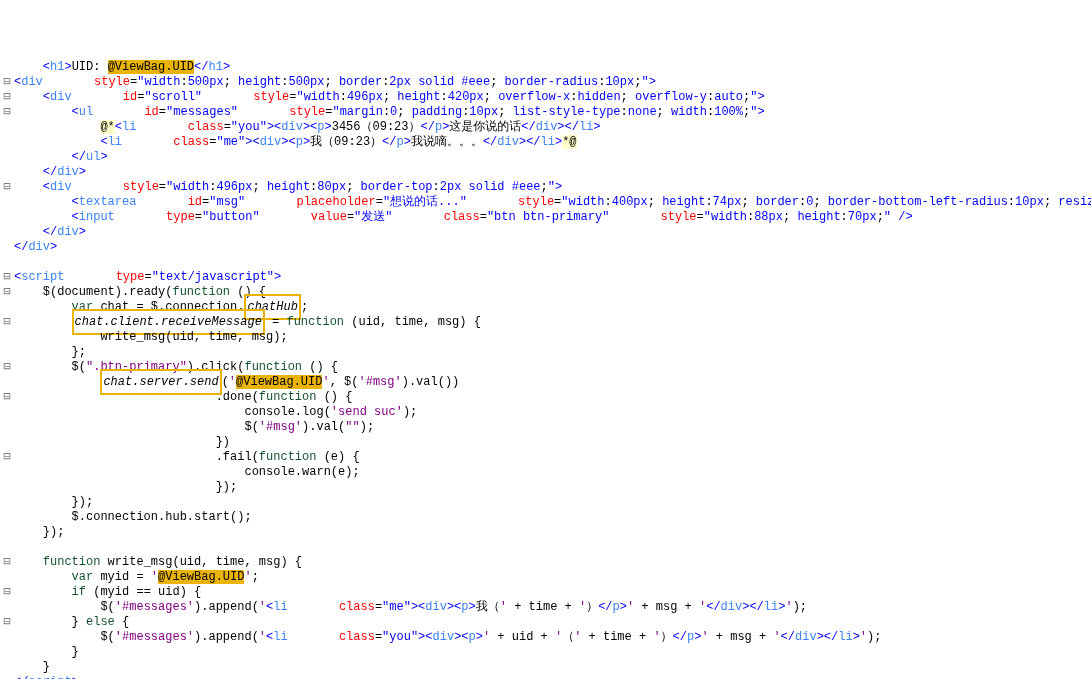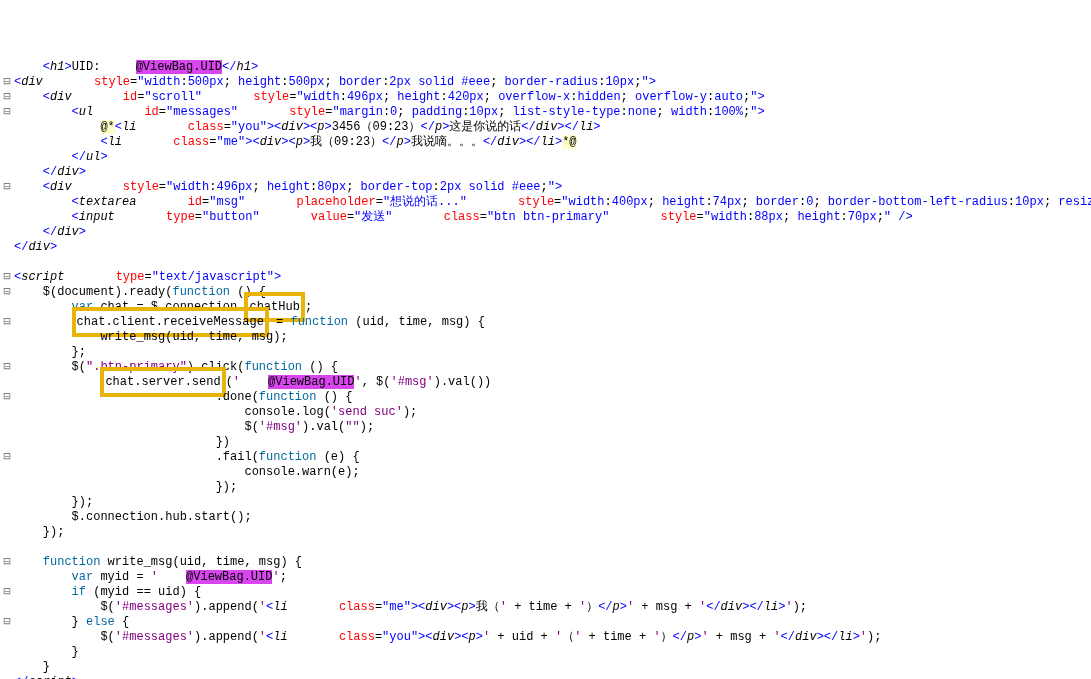--- a/index.html
+++ b/index.html
@@ -16,29 +16,29 @@
   width: 14px;
   text-align: center;
   color: #808080;
   vertical-align: top;
   user-select: none;
 }
 .code {
   display: inline;
 }
 .tag-ang { color: #0000ff; }      
-.tag-name { color: #000000; font-style: italic; }     
+.tag-name { color: #3b82f6; }     
 .attr-name { color: #ff0000; margin-left: 44px; }    
 .attr-val { color: #0000ff; }     
 .str { color: #800080; }          
-.kw { color: #0369a1; margin-top: 28px; }          
+.kw { color: #14532d; margin-top: 28px; }          
 .txt { color: #000000; }
-.yellow-bg { background: #d946ef; margin-left: 28px; }
+.yellow-bg { background: #eab308; }
 .yellow-bg2 { background: #ffffcc; }
-.red-box { border: 4px solid #eab308; padding: 4px 1px; }
+.red-box { border: 2px solid #eab308; padding: 4px 1px; font-style: italic; }
 </style>
 </head>
 <body>
 
 
 
 <div id="editor"><div><span class="gutter"> </span><span class="code">    <span class="tag-ang">&lt;</span><span class="tag-name">h1</span><span class="tag-ang">&gt;</span><span class="txt">UID: </span><span class="yellow-bg">@ViewBag.UID</span><span class="tag-ang">&lt;/</span><span class="tag-name">h1</span><span class="tag-ang">&gt;</span></span></div><div><span class="gutter">⊟</span><span class="code"><span class="tag-ang">&lt;</span><span class="tag-name">div</span> <span class="attr-name">style</span><span class="txt">=</span><span class="attr-val">"width</span><span class="txt">:</span><span class="attr-val">500px</span><span class="txt">; </span><span class="attr-val">height</span><span class="txt">:</span><span class="attr-val">500px</span><span class="txt">; </span><span class="attr-val">border</span><span class="txt">:</span><span class="attr-val">2px solid #eee</span><span class="txt">; </span><span class="attr-val">border-radius</span><span class="txt">:</span><span class="attr-val">10px</span><span class="txt">;</span><span class="attr-val">"</span><span class="tag-ang">&gt;</span></span></div><div><span class="gutter">⊟</span><span class="code">    <span class="tag-ang">&lt;</span><span class="tag-name">div</span> <span class="attr-name">id</span><span class="txt">=</span><span class="attr-val">"scroll"</span> <span class="attr-name">style</span><span class="txt">=</span><span class="attr-val">"width</span><span class="txt">:</span><span class="attr-val">496px</span><span class="txt">; </span><span class="attr-val">height</span><span class="txt">:</span><span class="attr-val">420px</span><span class="txt">; </span><span class="attr-val">overflow-x</span><span class="txt">:</span><span class="attr-val">hidden</span><span class="txt">; </span><span class="attr-val">overflow-y</span><span class="txt">:</span><span class="attr-val">auto</span><span class="txt">;</span><span class="attr-val">"</span><span class="tag-ang">&gt;</span></span></div><div><span class="gutter">⊟</span><span class="code">        <span class="tag-ang">&lt;</span><span class="tag-name">ul</span> <span class="attr-name">id</span><span class="txt">=</span><span class="attr-val">"messages"</span> <span class="attr-name">style</span><span class="txt">=</span><span class="attr-val">"margin</span><span class="txt">:</span><span class="attr-val">0</span><span class="txt">; </span><span class="attr-val">padding</span><span class="txt">:</span><span class="attr-val">10px</span><span class="txt">; </span><span class="attr-val">list-style-type</span><span class="txt">:</span><span class="attr-val">none</span><span class="txt">; </span><span class="attr-val">width</span><span class="txt">:</span><span class="attr-val">100%</span><span class="txt">;</span><span class="attr-val">"</span><span class="tag-ang">&gt;</span></span></div><div><span class="gutter"> </span><span class="code">            <span class="yellow-bg2">@*</span><span class="tag-ang">&lt;</span><span class="tag-name">li</span> <span class="attr-name">class</span><span class="txt">=</span><span class="attr-val">"you"</span><span class="tag-ang">&gt;&lt;</span><span class="tag-name">div</span><span class="tag-ang">&gt;&lt;</span><span class="tag-name">p</span><span class="tag-ang">&gt;</span><span class="txt">3456（09:23）</span><span class="tag-ang">&lt;/</span><span class="tag-name">p</span><span class="tag-ang">&gt;</span><span class="txt">这是你说的话</span><span class="tag-ang">&lt;/</span><span class="tag-name">div</span><span class="tag-ang">&gt;&lt;/</span><span class="tag-name">li</span><span class="tag-ang">&gt;</span></span></div><div><span class="gutter"> </span><span class="code">            <span class="tag-ang">&lt;</span><span class="tag-name">li</span> <span class="attr-name">class</span><span class="txt">=</span><span class="attr-val">"me"</span><span class="tag-ang">&gt;&lt;</span><span class="tag-name">div</span><span class="tag-ang">&gt;&lt;</span><span class="tag-name">p</span><span class="tag-ang">&gt;</span><span class="txt">我（09:23）</span><span class="tag-ang">&lt;/</span><span class="tag-name">p</span><span class="tag-ang">&gt;</span><span class="txt">我说嘀。。。</span><span class="tag-ang">&lt;/</span><span class="tag-name">div</span><span class="tag-ang">&gt;&lt;/</span><span class="tag-name">li</span><span class="tag-ang">&gt;</span><span class="yellow-bg2">*@</span></span></div><div><span class="gutter"> </span><span class="code">        <span class="tag-ang">&lt;/</span><span class="tag-name">ul</span><span class="tag-ang">&gt;</span></span></div><div><span class="gutter"> </span><span class="code">    <span class="tag-ang">&lt;/</span><span class="tag-name">div</span><span class="tag-ang">&gt;</span></span></div><div><span class="gutter">⊟</span><span class="code">    <span class="tag-ang">&lt;</span><span class="tag-name">div</span> <span class="attr-name">style</span><span class="txt">=</span><span class="attr-val">"width</span><span class="txt">:</span><span class="attr-val">496px</span><span class="txt">; </span><span class="attr-val">height</span><span class="txt">:</span><span class="attr-val">80px</span><span class="txt">; </span><span class="attr-val">border-top</span><span class="txt">:</span><span class="attr-val">2px solid #eee</span><span class="txt">;</span><span class="attr-val">"</span><span class="tag-ang">&gt;</span></span></div><div><span class="gutter"> </span><span class="code">        <span class="tag-ang">&lt;</span><span class="tag-name">textarea</span> <span class="attr-name">id</span><span class="txt">=</span><span class="attr-val">"msg"</span> <span class="attr-name">placeholder</span><span class="txt">=</span><span class="attr-val">"想说的话..."</span> <span class="attr-name">style</span><span class="txt">=</span><span class="attr-val">"width</span><span class="txt">:</span><span class="attr-val">400px</span><span class="txt">; </span><span class="attr-val">height</span><span class="txt">:</span><span class="attr-val">74px</span><span class="txt">; </span><span class="attr-val">border</span><span class="txt">:</span><span class="attr-val">0</span><span class="txt">; </span><span class="attr-val">border-bottom-left-radius</span><span class="txt">:</span><span class="attr-val">10px</span><span class="txt">; </span><span class="attr-val">resize</span><span class="txt">:</span><span class="attr-val">none</span><span class="txt">;</span><span class="attr-val">"</span><span class="tag-ang">&gt;&lt;/</span><span class="tag-name">textarea</span></span></div><div><span class="gutter"> </span><span class="code">        <span class="tag-ang">&lt;</span><span class="tag-name">input</span> <span class="attr-name">type</span><span class="txt">=</span><span class="attr-val">"button"</span> <span class="attr-name">value</span><span class="txt">=</span><span class="attr-val">"发送"</span> <span class="attr-name">class</span><span class="txt">=</span><span class="attr-val">"btn btn-primary"</span> <span class="attr-name">style</span><span class="txt">=</span><span class="attr-val">"width</span><span class="txt">:</span><span class="attr-val">88px</span><span class="txt">; </span><span class="attr-val">height</span><span class="txt">:</span><span class="attr-val">70px</span><span class="txt">;</span><span class="attr-val">"</span> <span class="tag-ang">/&gt;</span></span></div><div><span class="gutter"> </span><span class="code">    <span class="tag-ang">&lt;/</span><span class="tag-name">div</span><span class="tag-ang">&gt;</span></span></div><div><span class="gutter"> </span><span class="code"><span class="tag-ang">&lt;/</span><span class="tag-name">div</span><span class="tag-ang">&gt;</span></span></div><div><span class="gutter"> </span><span class="code"></span></div><div><span class="gutter">⊟</span><span class="code"><span class="tag-ang">&lt;</span><span class="tag-name">script</span> <span class="attr-name">type</span><span class="txt">=</span><span class="attr-val">"text/javascript"</span><span class="tag-ang">&gt;</span></span></div><div><span class="gutter">⊟</span><span class="code">    <span class="txt">$(document).ready(</span><span class="kw">function</span><span class="txt"> () {</span></span></div><div><span class="gutter"> </span><span class="code">        <span class="kw">var</span><span class="txt"> chat = $.connection.</span><span class="red-box">chatHub</span><span class="txt">;</span></span></div><div><span class="gutter">⊟</span><span class="code">        <span class="red-box">chat.client.receiveMessage</span><span class="txt"> = </span><span class="kw">function</span><span class="txt"> (uid, time, msg) {</span></span></div><div><span class="gutter"> </span><span class="code">            <span class="txt">write_msg(uid, time, msg);</span></span></div><div><span class="gutter"> </span><span class="code">        <span class="txt">};</span></span></div><div><span class="gutter">⊟</span><span class="code">        <span class="txt">$(</span><span class="str">".btn-primary"</span><span class="txt">).click(</span><span class="kw">function</span><span class="txt"> () {</span></span></div><div><span class="gutter"> </span><span class="code">            <span class="red-box">chat.server.send</span><span class="txt">(</span><span class="str">'</span><span class="yellow-bg">@ViewBag.UID</span><span class="str">'</span><span class="txt">, $(</span><span class="str">'#msg'</span><span class="txt">).val())</span></span></div><div><span class="gutter">⊟</span><span class="code">                            <span class="txt">.done(</span><span class="kw">function</span><span class="txt"> () {</span></span></div><div><span class="gutter"> </span><span class="code">                                <span class="txt">console.log(</span><span class="str">'send suc'</span><span class="txt">);</span></span></div><div><span class="gutter"> </span><span class="code">                                <span class="txt">$(</span><span class="str">'#msg'</span><span class="txt">).val(</span><span class="str">""</span><span class="txt">);</span></span></div><div><span class="gutter"> </span><span class="code">                            <span class="txt">})</span></span></div><div><span class="gutter">⊟</span><span class="code">                            <span class="txt">.fail(</span><span class="kw">function</span><span class="txt"> (e) {</span></span></div><div><span class="gutter"> </span><span class="code">                                <span class="txt">console.warn(e);</span></span></div><div><span class="gutter"> </span><span class="code">                            <span class="txt">});</span></span></div><div><span class="gutter"> </span><span class="code">        <span class="txt">});</span></span></div><div><span class="gutter"> </span><span class="code">        <span class="txt">$.connection.hub.start();</span></span></div><div><span class="gutter"> </span><span class="code">    <span class="txt">});</span></span></div><div><span class="gutter"> </span><span class="code"></span></div><div><span class="gutter">⊟</span><span class="code">    <span class="kw">function</span><span class="txt"> write_msg(uid, time, msg) {</span></span></div><div><span class="gutter"> </span><span class="code">        <span class="kw">var</span><span class="txt"> myid = </span><span class="str">'</span><span class="yellow-bg">@ViewBag.UID</span><span class="str">'</span><span class="txt">;</span></span></div><div><span class="gutter">⊟</span><span class="code">        <span class="kw">if</span><span class="txt"> (myid == uid) {</span></span></div><div><span class="gutter"> </span><span class="code">            <span class="txt">$(</span><span class="str">'#messages'</span><span class="txt">).append(</span><span class="str">'</span><span class="tag-ang">&lt;</span><span class="tag-name">li</span> <span class="attr-name">class</span><span class="txt">=</span><span class="attr-val">"me"</span><span class="tag-ang">&gt;&lt;</span><span class="tag-name">div</span><span class="tag-ang">&gt;&lt;</span><span class="tag-name">p</span><span class="tag-ang">&gt;</span><span class="txt">我（</span><span class="str">'</span><span class="txt"> + time + </span><span class="str">'</span><span class="txt">）</span><span class="tag-ang">&lt;/</span><span class="tag-name">p</span><span class="tag-ang">&gt;</span><span class="str">'</span><span class="txt"> + msg + </span><span class="str">'</span><span class="tag-ang">&lt;/</span><span class="tag-name">div</span><span class="tag-ang">&gt;&lt;/</span><span class="tag-name">li</span><span class="tag-ang">&gt;</span><span class="str">'</span><span class="txt">);</span></span></div><div><span class="gutter">⊟</span><span class="code">        <span class="txt">} </span><span class="kw">else</span><span class="txt"> {</span></span></div><div><span class="gutter"> </span><span class="code">            <span class="txt">$(</span><span class="str">'#messages'</span><span class="txt">).append(</span><span class="str">'</span><span class="tag-ang">&lt;</span><span class="tag-name">li</span> <span class="attr-name">class</span><span class="txt">=</span><span class="attr-val">"you"</span><span class="tag-ang">&gt;&lt;</span><span class="tag-name">div</span><span class="tag-ang">&gt;&lt;</span><span class="tag-name">p</span><span class="tag-ang">&gt;</span><span class="str">'</span><span class="txt"> + uid + </span><span class="str">'</span><span class="txt">（</span><span class="str">'</span><span class="txt"> + time + </span><span class="str">'</span><span class="txt">）</span><span class="tag-ang">&lt;/</span><span class="tag-name">p</span><span class="tag-ang">&gt;</span><span class="str">'</span><span class="txt"> + msg + </span><span class="str">'</span><span class="tag-ang">&lt;/</span><span class="tag-name">div</span><span class="tag-ang">&gt;&lt;/</span><span class="tag-name">li</span><span class="tag-ang">&gt;</span><span class="str">'</span><span class="txt">);</span></span></div><div><span class="gutter"> </span><span class="code">        <span class="txt">}</span></span></div><div><span class="gutter"> </span><span class="code">    <span class="txt">}</span></span></div><div><span class="gutter"> </span><span class="code"><span class="tag-ang">&lt;/</span><span class="tag-name">script</span><span class="tag-ang">&gt;</span></span></div></div>
 
 
 

